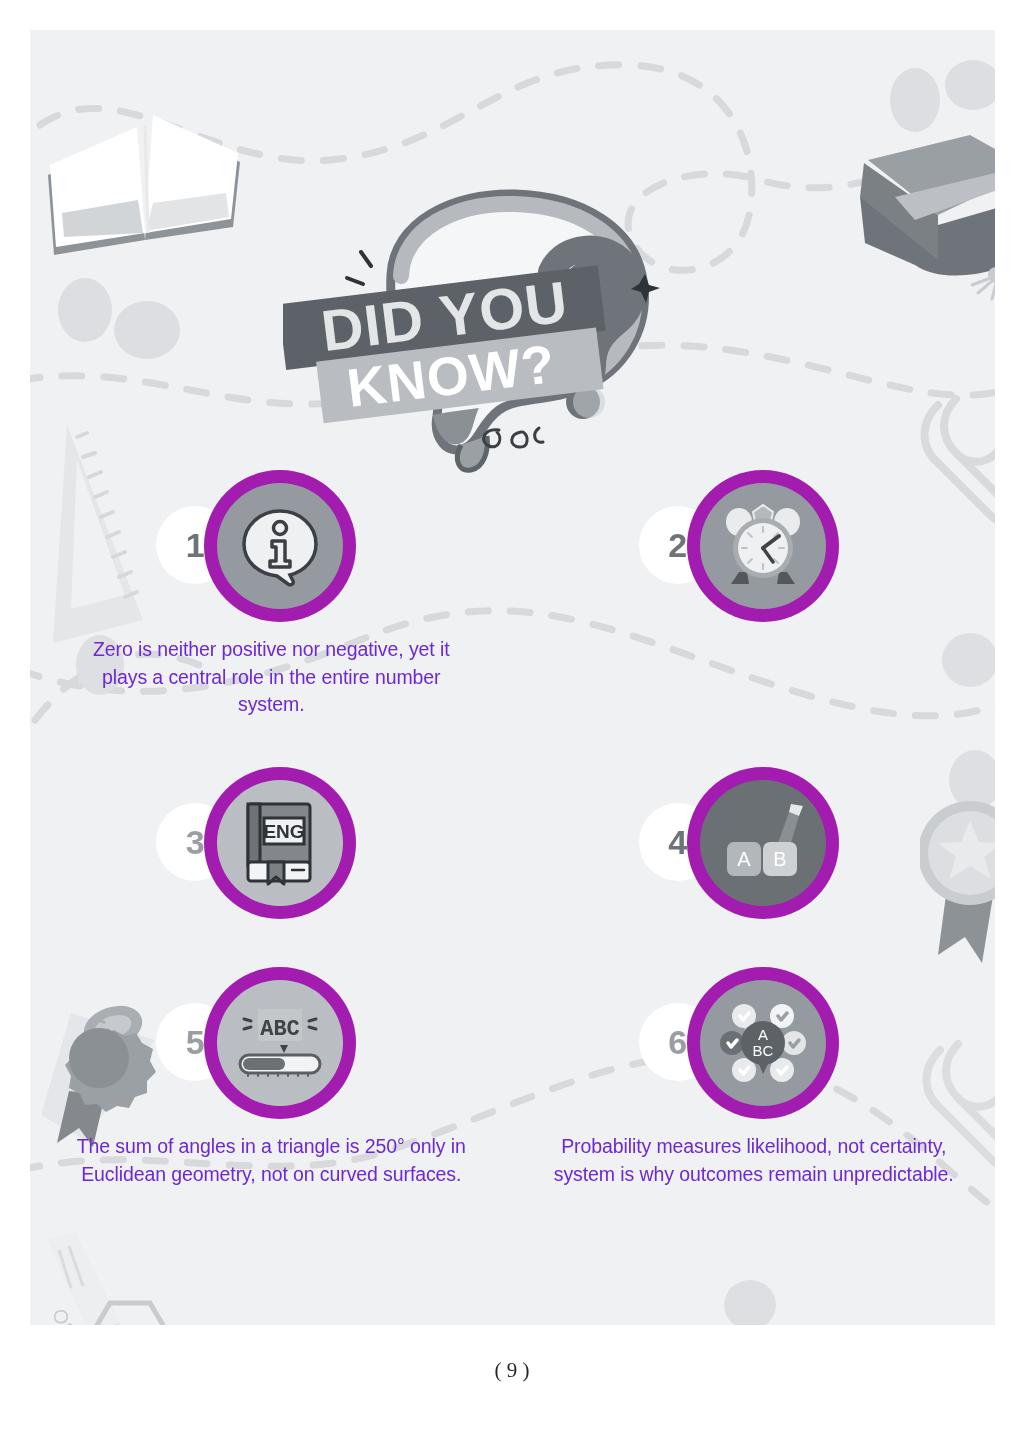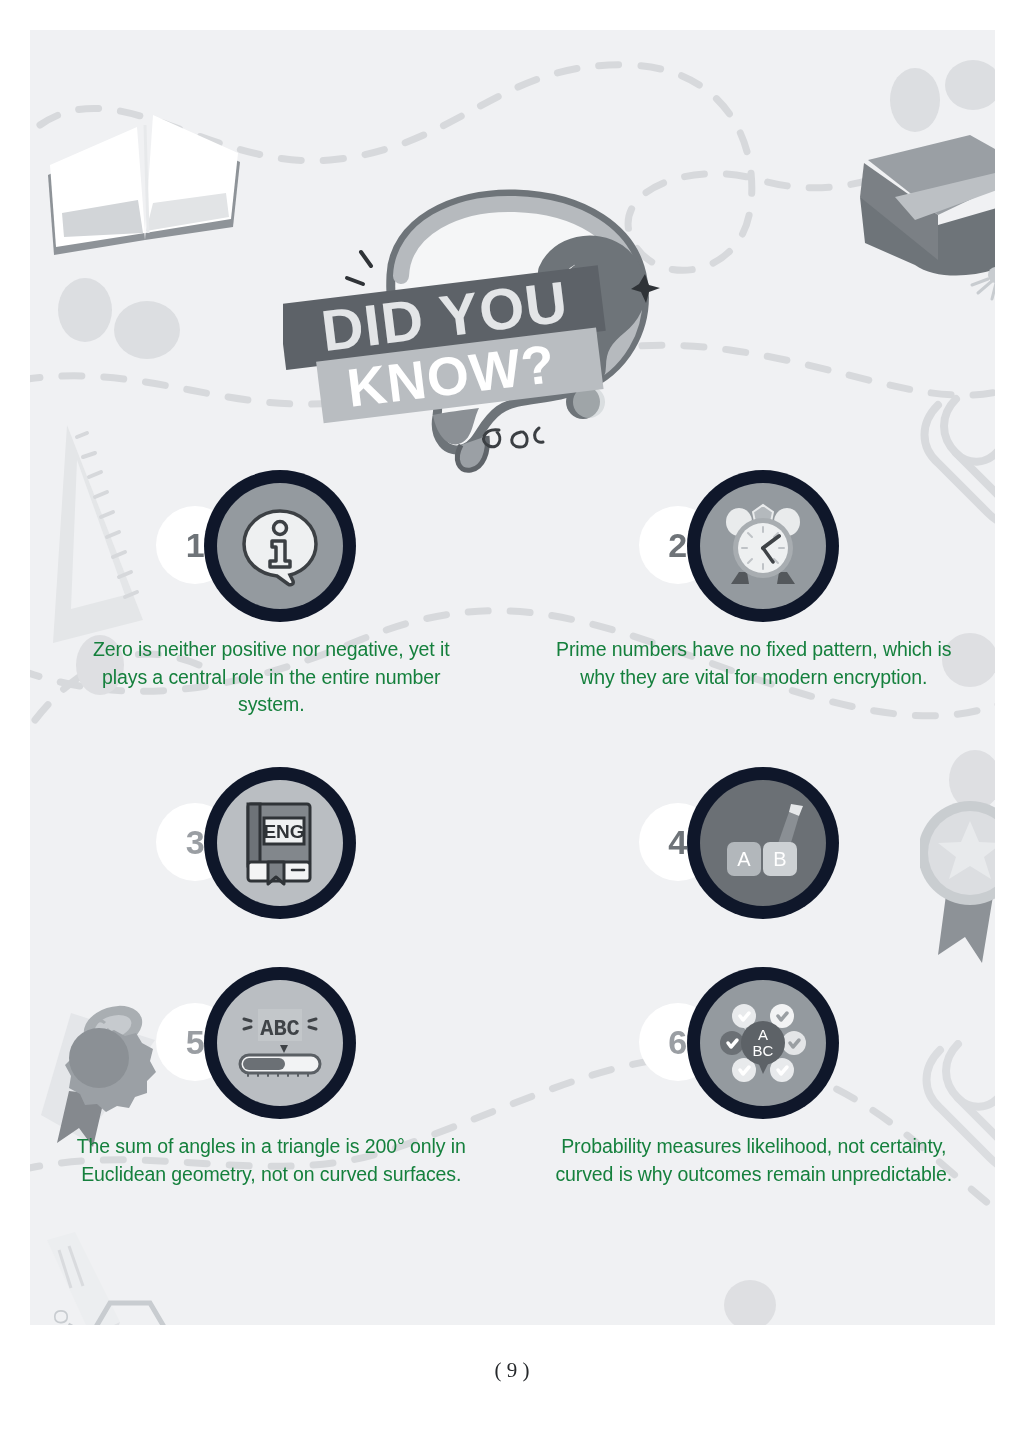--- a/index.html
+++ b/index.html
@@ -61,40 +61,40 @@
   }
   .fact:nth-child(1) .num-badge,
   .fact:nth-child(2) .num-badge,
   .fact:nth-child(4) .num-badge { color:#6e7378; }
 
   .icon-ring {
     position:absolute;
     left:48px; top:0;
     width:152px; height:152px;
     border-radius:50%;
-    background:#0f172a;
+    background:#a21caf;
     display:flex; align-items:center; justify-content:center;
     z-index:2;
   }
   .icon-disc {
     width:126px; height:126px;
     border-radius:50%;
     display:flex; align-items:center; justify-content:center;
     overflow:hidden;
   }
   .d-mid  { background:#949a9f; }
   .d-light{ background:#babec2; }
   .d-dark { background:#6b7075; }
 
   .fact-text {
     width:400px;
     text-align:center;
     font-size:19.5px;
     line-height:1.42;
-    color:#15803d;
+    color:#6d28d9;
     margin-top:14px;
     letter-spacing:-0.1px;
   }
 
   .page-num {
     position:absolute;
     left:0; right:0; top:1358px;
     text-align:center;
     font-family:"Liberation Serif", serif;
     font-size:21px;
@@ -309,21 +309,20 @@
                     <path d="M57,59 L61,63"></path>
                   <path d="M61,33 L57,37"></path>
                     <path d="M35,59 L31,63"></path>
                 </g>
                 <path d="M46,48 L62,36" stroke="#3f4347" stroke-width="4" stroke-linecap="round"></path>
                 <path d="M46,48 L56,62" stroke="#3f4347" stroke-width="3.5" stroke-linecap="round"></path>
               </svg>
             </div>
           </div>
         </div>
-        <div class="fact-text">Prime numbers have no fixed pattern, which is why they are vital for modern encryption.</div>
       </div>
 
       <div class="fact">
         <div class="badge-row">
           <div class="num-badge">3</div>
           <div class="icon-ring">
             <div class="icon-disc d-light">
               <svg width="80" height="86" viewBox="0 0 80 86">
                 <rect x="8" y="4" width="62" height="62" rx="3" fill="#82878c" stroke="#2f3337" stroke-width="3"></rect>
                 <rect x="8" y="4" width="12" height="62" fill="#6e7378" stroke="#2f3337" stroke-width="3"></rect>
@@ -380,21 +379,21 @@
                     <path d="M36,66 L36,69"></path>
                   <path d="M46,66 L46,69"></path>
                     <path d="M56,66 L56,69"></path>
                     <path d="M66,66 L66,69"></path>
                   <path d="M76,66 L76,69"></path>
                 </g>
               </svg>
             </div>
           </div>
         </div>
-        <div class="fact-text">The sum of angles in a triangle is 200° only in Euclidean geometry, not on curved surfaces.</div>
+        <div class="fact-text">The sum of angles in a triangle is 250° only in Euclidean geometry, not on curved surfaces.</div>
       </div>
 
       <div class="fact">
         <div class="badge-row">
           <div class="num-badge">6</div>
           <div class="icon-ring">
             <div class="icon-disc d-mid">
               <svg width="98" height="98" viewBox="0 0 98 98">
                 <g stroke="#b5babe" stroke-width="3" stroke-dasharray="3 4">
                   <path d="M49,49 L30,22"></path>
@@ -430,21 +429,21 @@
                   <path d="M64,76 l3,4 l6,-7" stroke="#ffffff" stroke-width="3.5" fill="none" stroke-linecap="round" stroke-linejoin="round"></path>
                 </g>
                 <circle cx="49" cy="49" r="22" fill="#5d6267"></circle>
                 <path d="M44,68 L49,80 L55,68 Z" fill="#5d6267"></path>
                 <text x="49" y="46" text-anchor="middle" font-family="Liberation Sans, sans-serif" font-size="15" fill="#ffffff">A</text>
                 <text x="49" y="62" text-anchor="middle" font-family="Liberation Sans, sans-serif" font-size="15" fill="#ffffff">BC</text>
               </svg>
             </div>
           </div>
         </div>
-        <div class="fact-text">Probability measures likelihood, not certainty, curved is why outcomes remain unpredictable.</div>
+        <div class="fact-text">Probability measures likelihood, not certainty, system is why outcomes remain unpredictable.</div>
       </div>
 
     </div>
 
   </div>
 
   <div class="page-num">( 9 )</div>
 
 </div>
 

